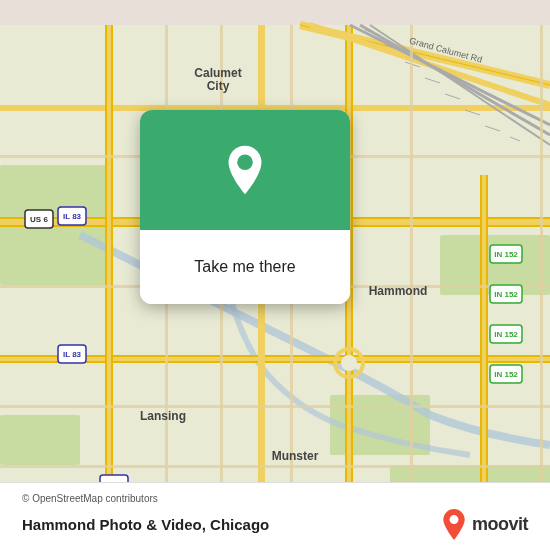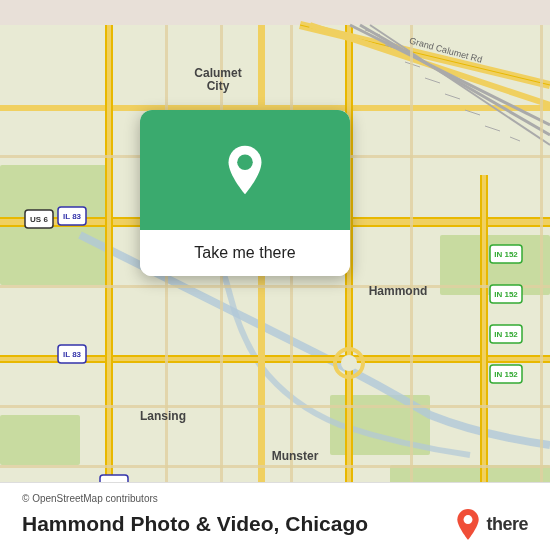--- a/index.html
+++ b/index.html
@@ -48,21 +48,21 @@
     }
 
     #location-pin {
       width: 52px;
       height: 52px;
     }
 
     #popup-button {
       display: block;
       width: 100%;
-      padding: 14px 0;
+      padding: 28px 0;
       background: white;
       border: none;
       font-size: 16px;
       font-weight: 500;
       color: #222;
       text-align: center;
       cursor: pointer;
     }
 
     
@@ -83,21 +83,21 @@
       margin-bottom: 4px;
     }
 
     #bottom-row {
       display: flex;
       align-items: center;
       justify-content: space-between;
     }
 
     #place-name {
-      font-size: 21px;
+      font-size: 15px;
       font-weight: 600;
       color: #222;
     }
 
     #moovit-logo {
       display: flex;
       align-items: center;
       gap: 4px;
     }
 
@@ -236,18 +236,18 @@
   <div id="bottom-bar">
     <div id="attribution">© OpenStreetMap contributors</div>
     <div id="bottom-row">
       <span id="place-name">Hammond Photo &amp; Video, Chicago</span>
       <div id="moovit-logo">
 
         <svg id="moovit-pin" viewBox="0 0 28 36" xmlns="http://www.w3.org/2000/svg">
           <path d="M14 1C7.4 1 2 6.4 2 13c0 8 12 23 12 23S26 21 26 13C26 6.4 20.6 1 14 1z" fill="#f04e37"></path>
           <circle cx="14" cy="13" r="5" fill="white"></circle>
         </svg>
-        <span id="moovit-text">there</span>
+        <span id="moovit-text">moovit</span>
       </div>
     </div>
   </div>
 
 </div>
 
 </body></html>

